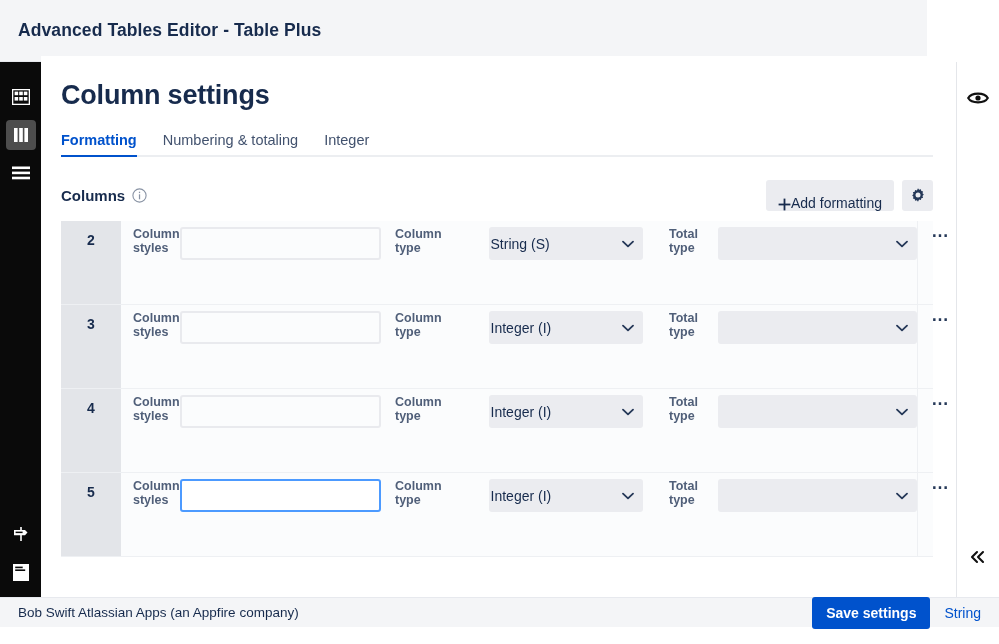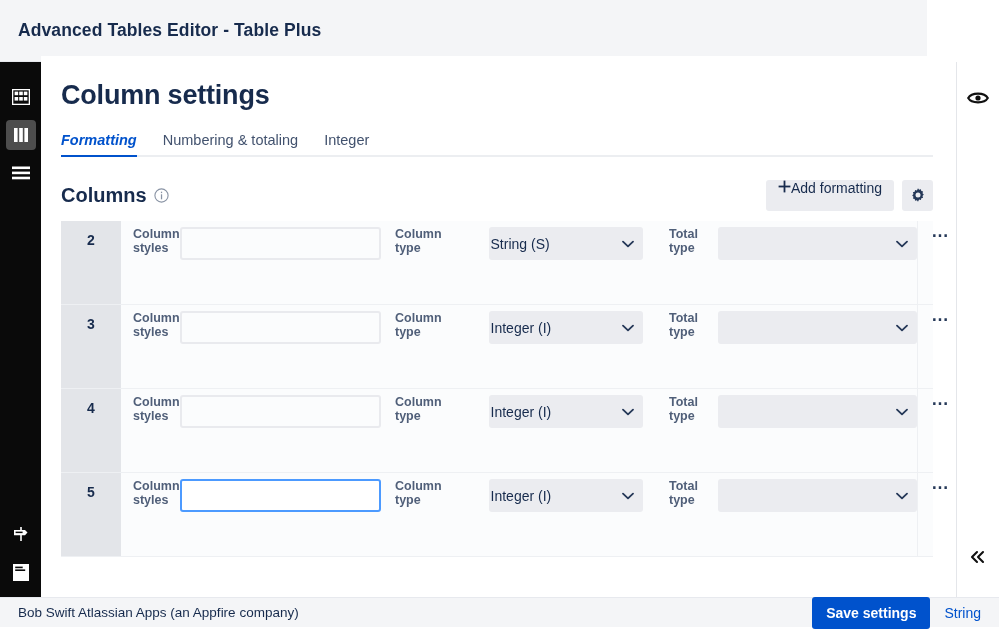--- a/index.html
+++ b/index.html
@@ -94,58 +94,57 @@
     color: #42526e;
     padding: 0 0 7px 0;
     margin-right: 26px;
     cursor: pointer;
     position: relative;
     white-space: nowrap;
   }
   .tab.active {
     color: #0052cc;
     font-weight: bold;
-    font-style: italic;
   }
   .tab.active::after {
     content: "";
     position: absolute;
     left: 0; right: 0; bottom: -2px;
     height: 2px;
     background: #0052cc;
   }
 
   .section-head {
     margin: 22px 20px 0 20px;
     width: 872px;
     display: flex;
     align-items: center;
     height: 32px;
   }
   .section-title {
-    font-size: 20px;
+    font-size: 15px;
     font-weight: bold;
     color: #172b4d;
   }
   .info-icon {
     margin-left: 7px;
     width: 15px; height: 15px;
     display: inline-flex; align-items: center; justify-content: center;
     cursor: pointer;
   }
   .head-spacer { flex: 1; }
   .btn-add {
     height: 31px;
     background: #ebecf0;
     border: none; border-radius: 3px;
     color: #172b4d;
     font-size: 14px;
     font-family: "Liberation Sans", sans-serif;
     padding: 0 12px;
-    display: flex; align-items: flex-start; gap: 0;
+    display: flex; align-items: flex-end; gap: 0;
     cursor: pointer;
     white-space: nowrap;
   }
   .btn-icon {
     width: 31px; height: 31px;
     background: #ebecf0;
     border: none; border-radius: 3px;
     margin-left: 8px;
     display: flex; align-items: center; justify-content: center;
     cursor: pointer;

